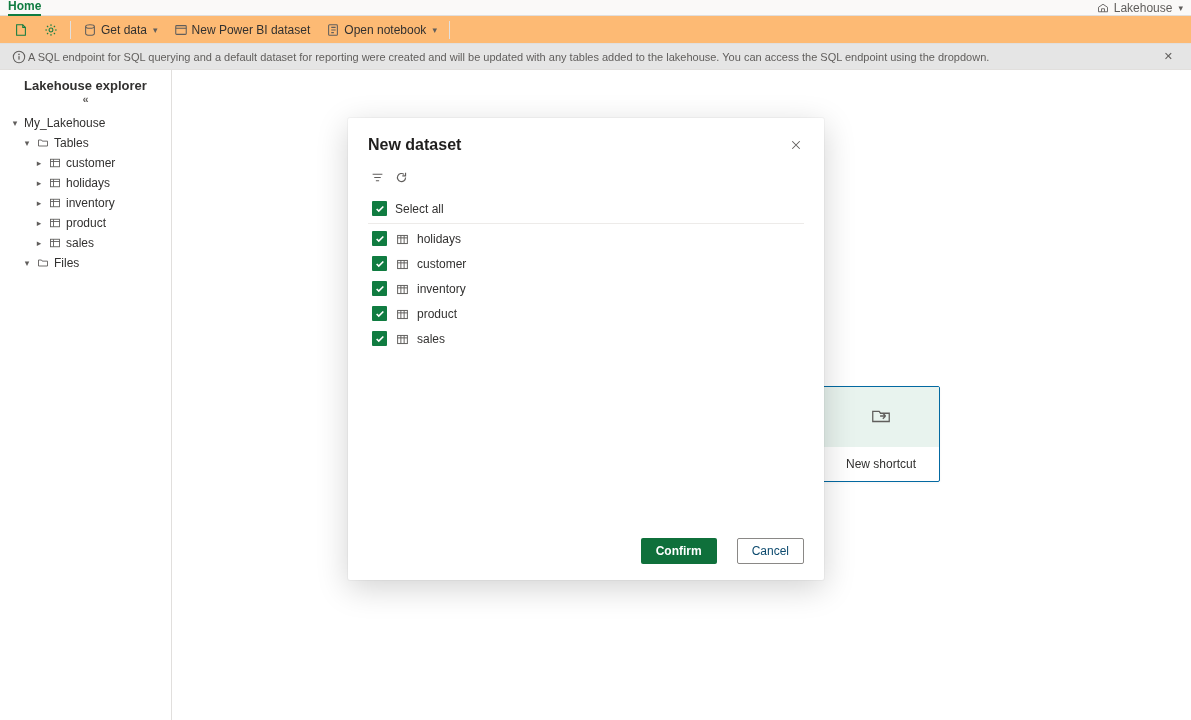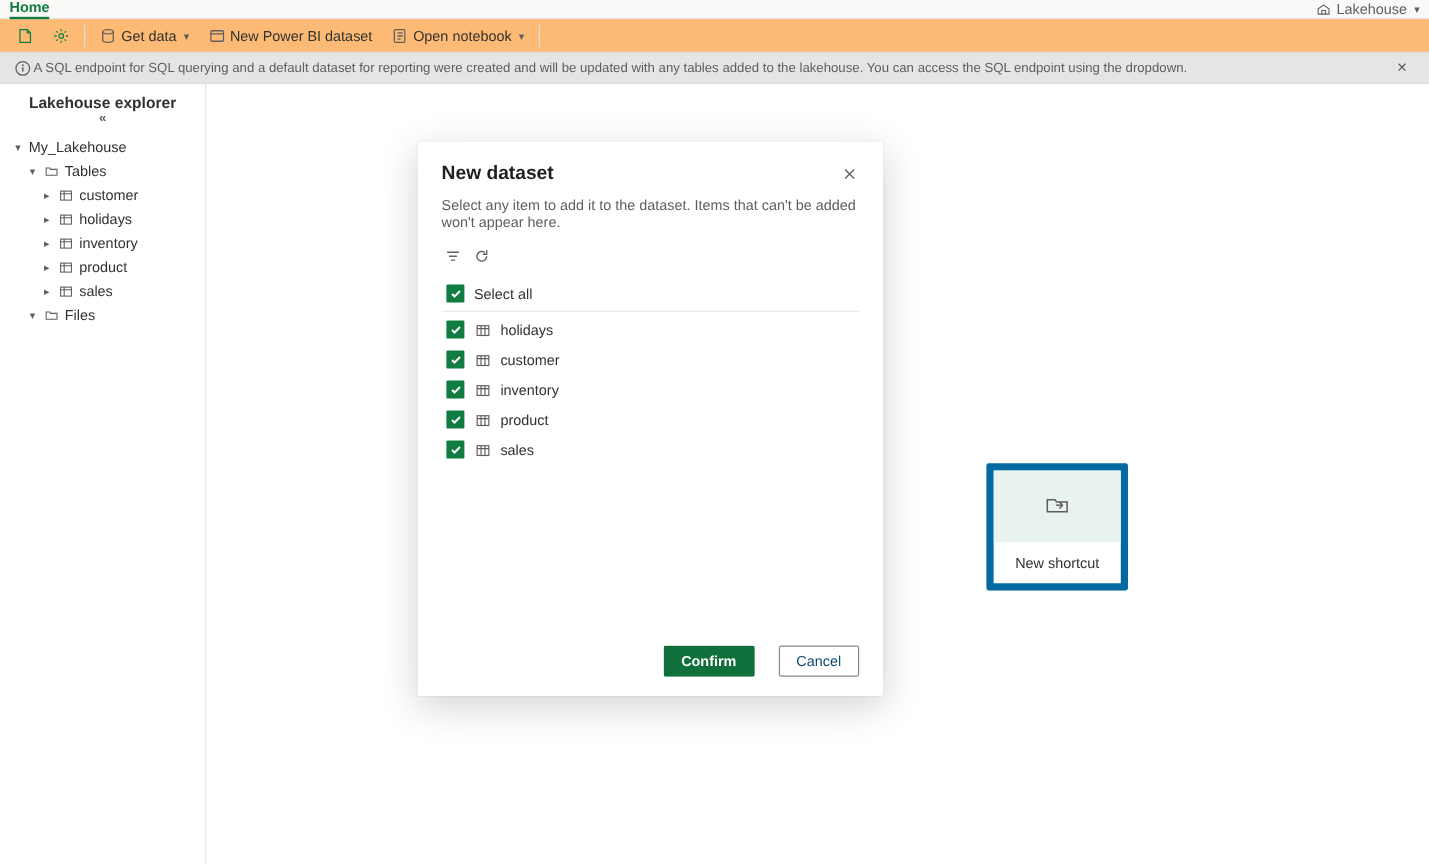--- a/index.html
+++ b/index.html
@@ -134,21 +134,21 @@
     position:relative;
     background:#fff;
   }
 
   
   .shortcut-card {
     position:absolute;
     left: 650px;
     top: 316px;
     width: 118px;
-    border: 6px solid #0369a1;
+    border: 1px solid #0369a1;
     border-radius: 2px;
     box-shadow: 0 1px 3px rgba(0,0,0,0.04);
     background:#fff;
     overflow:hidden;
   }
   .shortcut-card-top {
     height: 60px;
     background: #e8f3ee;
     display:flex;
     align-items:center;
@@ -159,21 +159,21 @@
     text-align:center;
     font-size:12px;
     color:#323130;
   }
 
   
   .modal {
     position:absolute;
     left: 348px;
     top: 118px;
-    width: 388px;
+    width: 476px;
     height: 462px;
     background:#fff;
     border-radius: 2px;
     box-shadow: 0 8px 32px rgba(0,0,0,0.18), 0 0 0 1px rgba(0,0,0,0.03);
     display:flex;
     flex-direction:column;
     padding: 18px 20px 16px 20px;
     z-index: 100;
   }
   .modal-header {
@@ -454,21 +454,20 @@
 
 <div class="modal">
   <div class="modal-header">
     <div class="modal-title">New dataset</div>
     <div class="modal-close">
       <svg viewBox="0 0 16 16" width="12" height="12" stroke="currentColor" stroke-width="1.4">
           <path d="M3 3l10 10M13 3L3 13"></path>
         </svg>
     </div>
   </div>
-  <div class="modal-desc">Select any item to add it to the dataset. Items that can't be added won't appear here.</div>
 
   <div class="search-row">
     <span class="icon-btn">
       <svg viewBox="0 0 16 16" width="13" height="13" fill="none" stroke="currentColor" stroke-width="1.4">
           <path d="M2 4h12M4 8h8M6 12h4"></path>
         </svg>
     </span>
     <span class="icon-btn">
       <svg viewBox="0 0 16 16" width="13" height="13" fill="none" stroke="currentColor" stroke-width="1.4">
           <path d="M13 8a5 5 0 1 1-1.8-3.8"></path>

